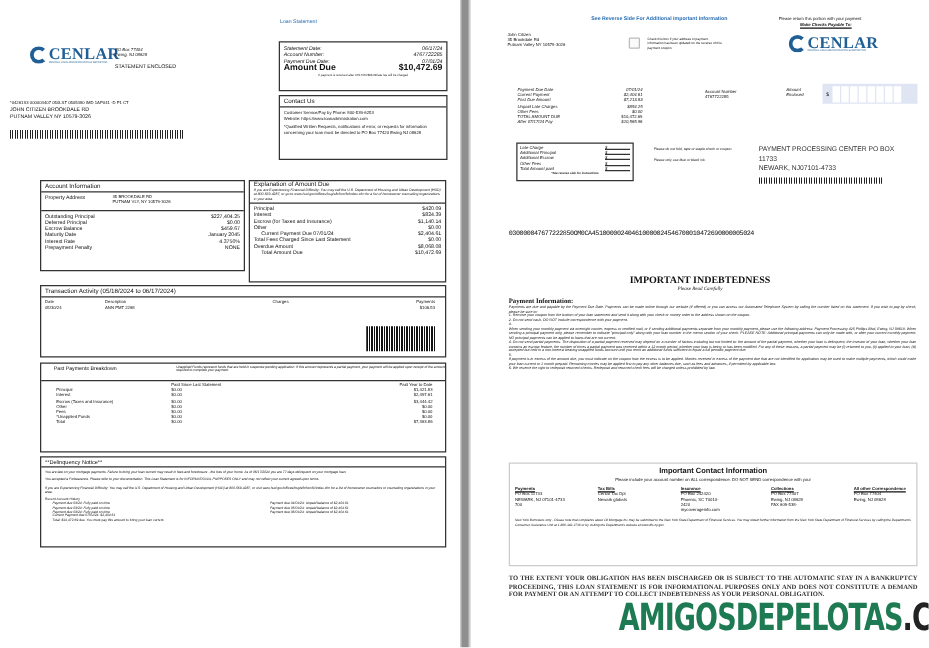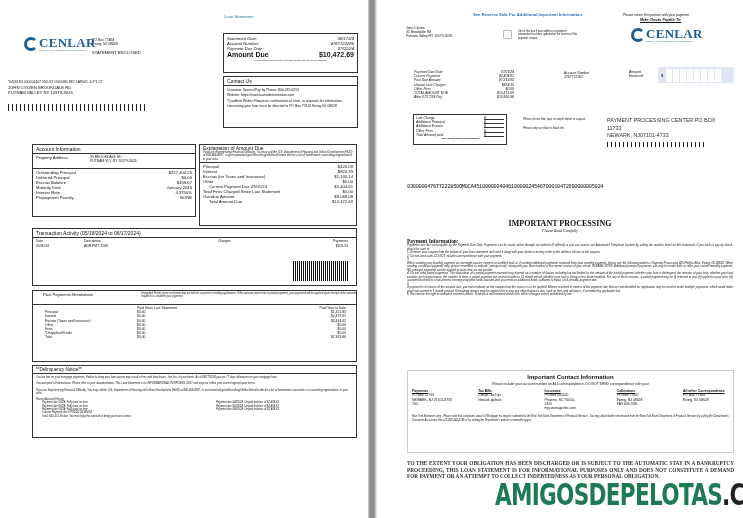--- a/index.html
+++ b/index.html
@@ -359,21 +359,21 @@
 
   <div class="abs" style="left:230px;top:117px;font-size:5.4px;line-height:7.5px;color:#333;">
     <div>PAYMENT PROCESSING CENTER PO BOX</div>
     <div>11733</div>
     <div>NEWARK, NJ07101-4733</div>
   </div>
   <div class="abs barcode" style="left:230px;top:142px;width:100px;height:5px;"></div>
 
   <div class="abs mono" style="left:30px;top:184px;font-size:5.4px;letter-spacing:-0.35px;white-space:nowrap;">030000047677222850OM0CA451000002404610000024546700010472690000005024</div>
 
-  <div class="abs serif bold" style="left:0;width:366px;top:219px;text-align:center;font-size:8px;">IMPORTANT PROCESSING</div>
+  <div class="abs serif bold" style="left:0;width:366px;top:219px;text-align:center;font-size:8px;">IMPORTANT INDEBTEDNESS</div>
   <div class="abs serif ital" style="left:0;width:366px;top:228px;text-align:center;font-size:4px;">Please Read Carefully</div>
 
   <div class="abs serif bold" style="left:30px;top:238px;font-size:5.4px;">Payment Information:</div>
   <div class="abs ital" style="left:30px;top:244px;width:326px;font-size:2.9px;line-height:3.5px;text-align:justify;">
     <div>Payments are due and payable by the Payment Due Date. Payments can be made online through our website (if offered) or you can access our Automated Telephone System by calling the number listed on this statement. If you wish to pay by check, please be sure to:</div>
     <div>1. Remove your coupon from the bottom of your loan statement and send it along with your check or money order to the address shown on the coupon.</div>
     <div>2. Do not send cash. DO NOT include correspondence with your payment.</div>
     <div>3.</div>
     <div>When sending your monthly payment via overnight courier, express or certified mail, or if sending additional payments separate from your monthly payment, please use the following address: Payment Processing 425 Phillips Blvd, Ewing, NJ 08618. When sending a principal payment only, please remember to indicate "principal only" along with your loan number in the memo section of your check. PLEASE NOTE: Additional principal payments can only be made with, or after your current monthly payment. NO principal payments can be applied to loans that are not current.</div>
     <div>4. Do not send partial payments. The disposition of a partial payment received may depend on a number of factors including but not limited to: the amount of the partial payment, whether your loan is delinquent, the investor of your loan, whether your loan contains an escrow feature, the number of times a partial payment was received within a 12 month period, whether your loan is being or has been modified. For any of these reasons, a partial payment may be (i) returned to you, (ii) applied to your loan, (iii) accepted but held in a non-interest bearing unapplied funds account until you remit an additional funds sufficient to equal a full periodic payment due.</div>

